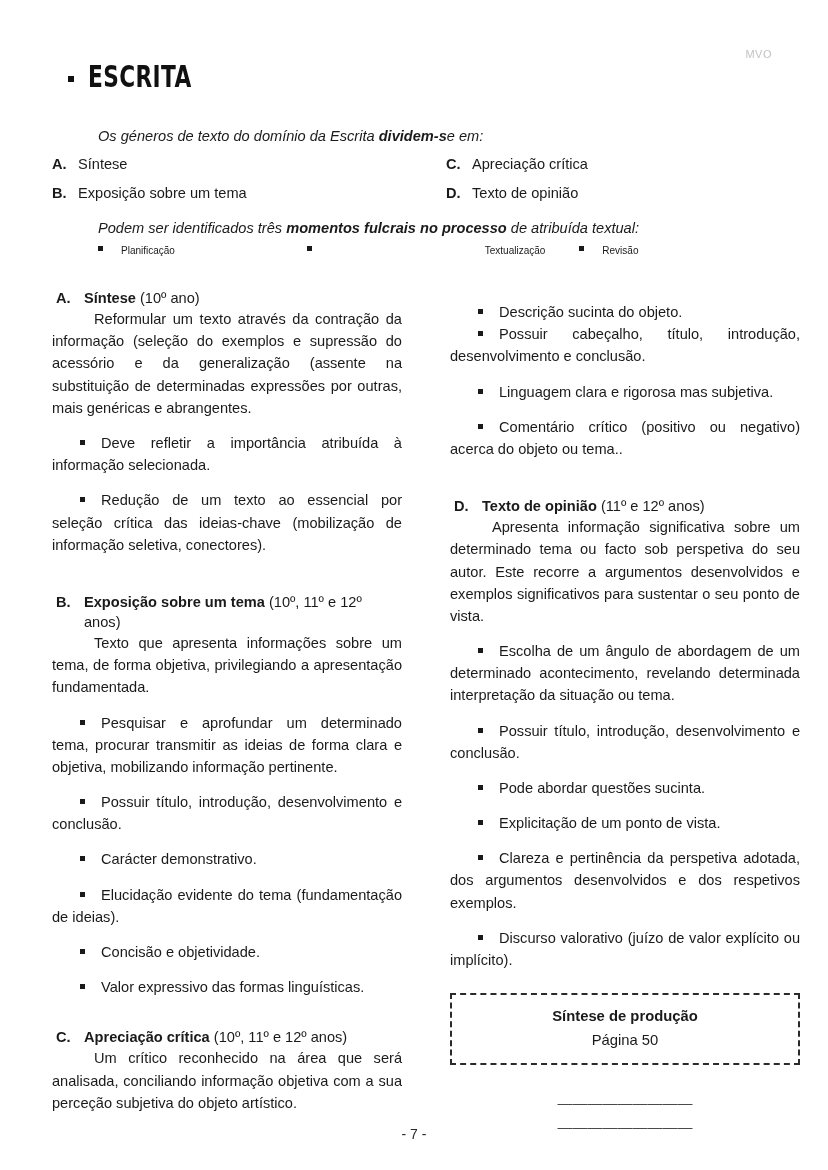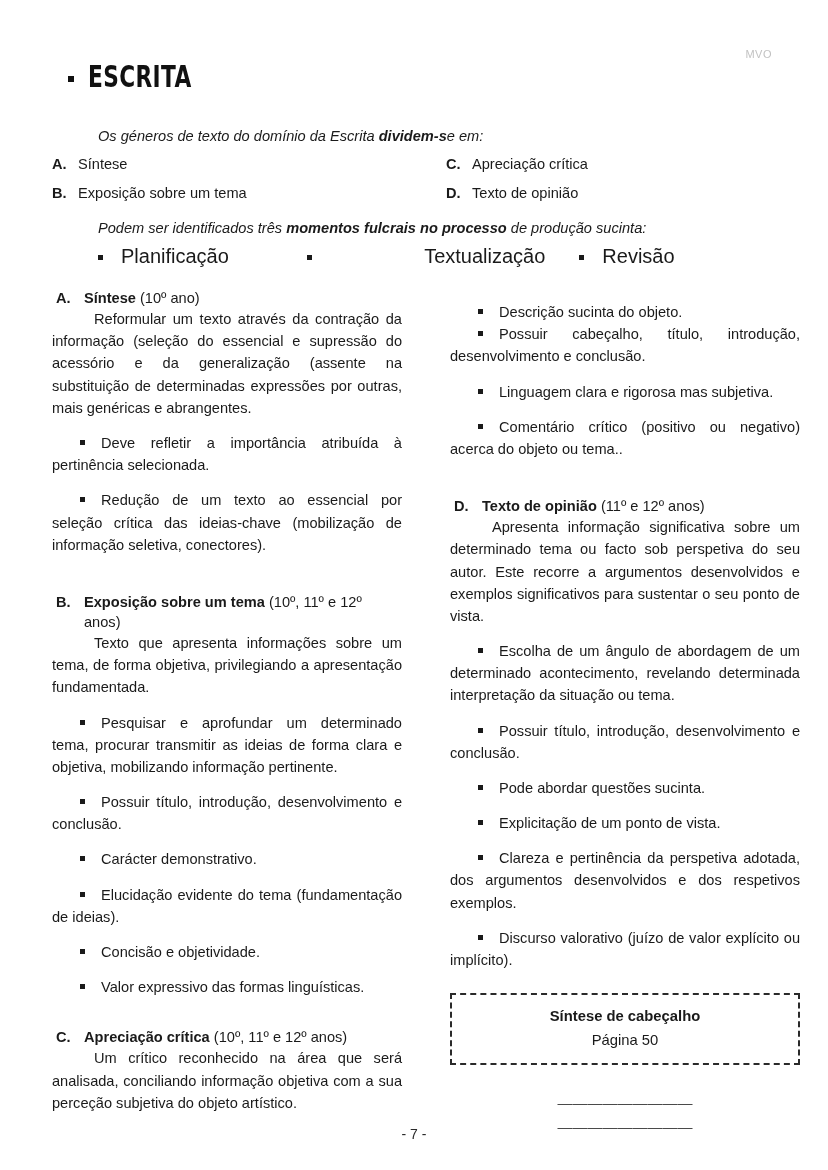--- a/index.html
+++ b/index.html
@@ -94,21 +94,21 @@
   .abcd-col2 .mk { padding-left: 2px; }
 
   .tri-grid {
     display: grid;
     grid-template-columns: 1fr 1fr 1fr;
     margin-top: 6px;
   }
   .tri-item {
     display: flex;
     align-items: baseline;
-    font-size: 20px;
+    font-size: 10px;
   }
   .tri-item .sq {
     width: 5px; height: 5px;
     background: #1a1a1a;
     margin-right: 18px;
     flex: 0 0 5px;
     position: relative;
     top: -3px;
   }
   .tri-item:nth-child(1) { padding-left: 46px; }
@@ -243,21 +243,21 @@
       </div>
       <div class="abcd-item abcd-col2">
         <span class="mk">D.</span>
         <span>Texto de opinião</span>
       </div>
     </div>
   </div>
 
   <div class="intro" style="top:218px;">
     <div class="intro-lead">
-      <span>Podem ser identificados três </span><span class="b">momentos fulcrais no processo</span><span> de produção sucinta:</span>
+      <span>Podem ser identificados três </span><span class="b">momentos fulcrais no processo</span><span> de atribuída textual:</span>
     </div>
     <div class="tri-grid">
       <div class="tri-item">
         <span class="sq"></span>
         <span>Planificação</span>
       </div>
       <div class="tri-item">
         <span class="sq"></span>
         <span>Textualização</span>
       </div>
@@ -270,23 +270,23 @@
 
   <div class="cols">
 
     <div class="col">
 
       <div class="sec-head">
         <span class="mk">A.</span>
         <span><span>Síntese</span>
         <span class="yr">(10º ano)</span></span>
       </div>
-      <p class="body">Reformular um texto através da contração da informação (seleção do essencial e supressão do acessório e da generalização (assente na substituição de determinadas expressões por outras, mais genéricas e abrangentes.</p>
-
-      <p class="bullet"><span class="sq"></span><span>Deve refletir a importância atribuída à pertinência selecionada.</span></p>
+      <p class="body">Reformular um texto através da contração da informação (seleção do exemplos e supressão do acessório e da generalização (assente na substituição de determinadas expressões por outras, mais genéricas e abrangentes.</p>
+
+      <p class="bullet"><span class="sq"></span><span>Deve refletir a importância atribuída à informação selecionada.</span></p>
       <p class="bullet"><span class="sq"></span><span>Redução de um texto ao essencial por seleção crítica das ideias-chave (mobilização de informação seletiva, conectores).</span></p>
 
       <div class="gap-lg"></div>
 
       <div class="sec-head">
         <span class="mk">B.</span>
         <span><span>Exposição sobre um tema</span>
         <span class="yr">(10º, 11º e 12º anos)</span></span>
       </div>
       <p class="body">Texto que apresenta informações sobre um tema, de forma objetiva, privilegiando a apresentação fundamentada.</p>
@@ -326,21 +326,21 @@
       <p class="body">Apresenta informação significativa sobre um determinado tema ou facto sob perspetiva do seu autor. Este recorre a argumentos desenvolvidos e exemplos significativos para sustentar o seu ponto de vista.</p>
 
       <p class="bullet"><span class="sq"></span><span>Escolha de um ângulo de abordagem de um determinado acontecimento, revelando determinada interpretação da situação ou tema.</span></p>
       <p class="bullet"><span class="sq"></span><span>Possuir título, introdução, desenvolvimento e conclusão.</span></p>
       <p class="bullet"><span class="sq"></span><span>Pode abordar questões sucinta.</span></p>
       <p class="bullet"><span class="sq"></span><span>Explicitação de um ponto de vista.</span></p>
       <p class="bullet"><span class="sq"></span><span>Clareza e pertinência da perspetiva adotada, dos argumentos desenvolvidos e dos respetivos exemplos.</span></p>
       <p class="bullet"><span class="sq"></span><span>Discurso valorativo (juízo de valor explícito ou implícito).</span></p>
 
       <div class="summary-box">
-        <div class="summary-title">Síntese de cabeçalho</div>
+        <div class="summary-title">Síntese de produção</div>
         <div class="summary-page">Página 50</div>
       </div>
 
       <div class="dash-lines">
         <div>—————————</div>
         <div>—————————</div>
       </div>
 
     </div>
   </div>

